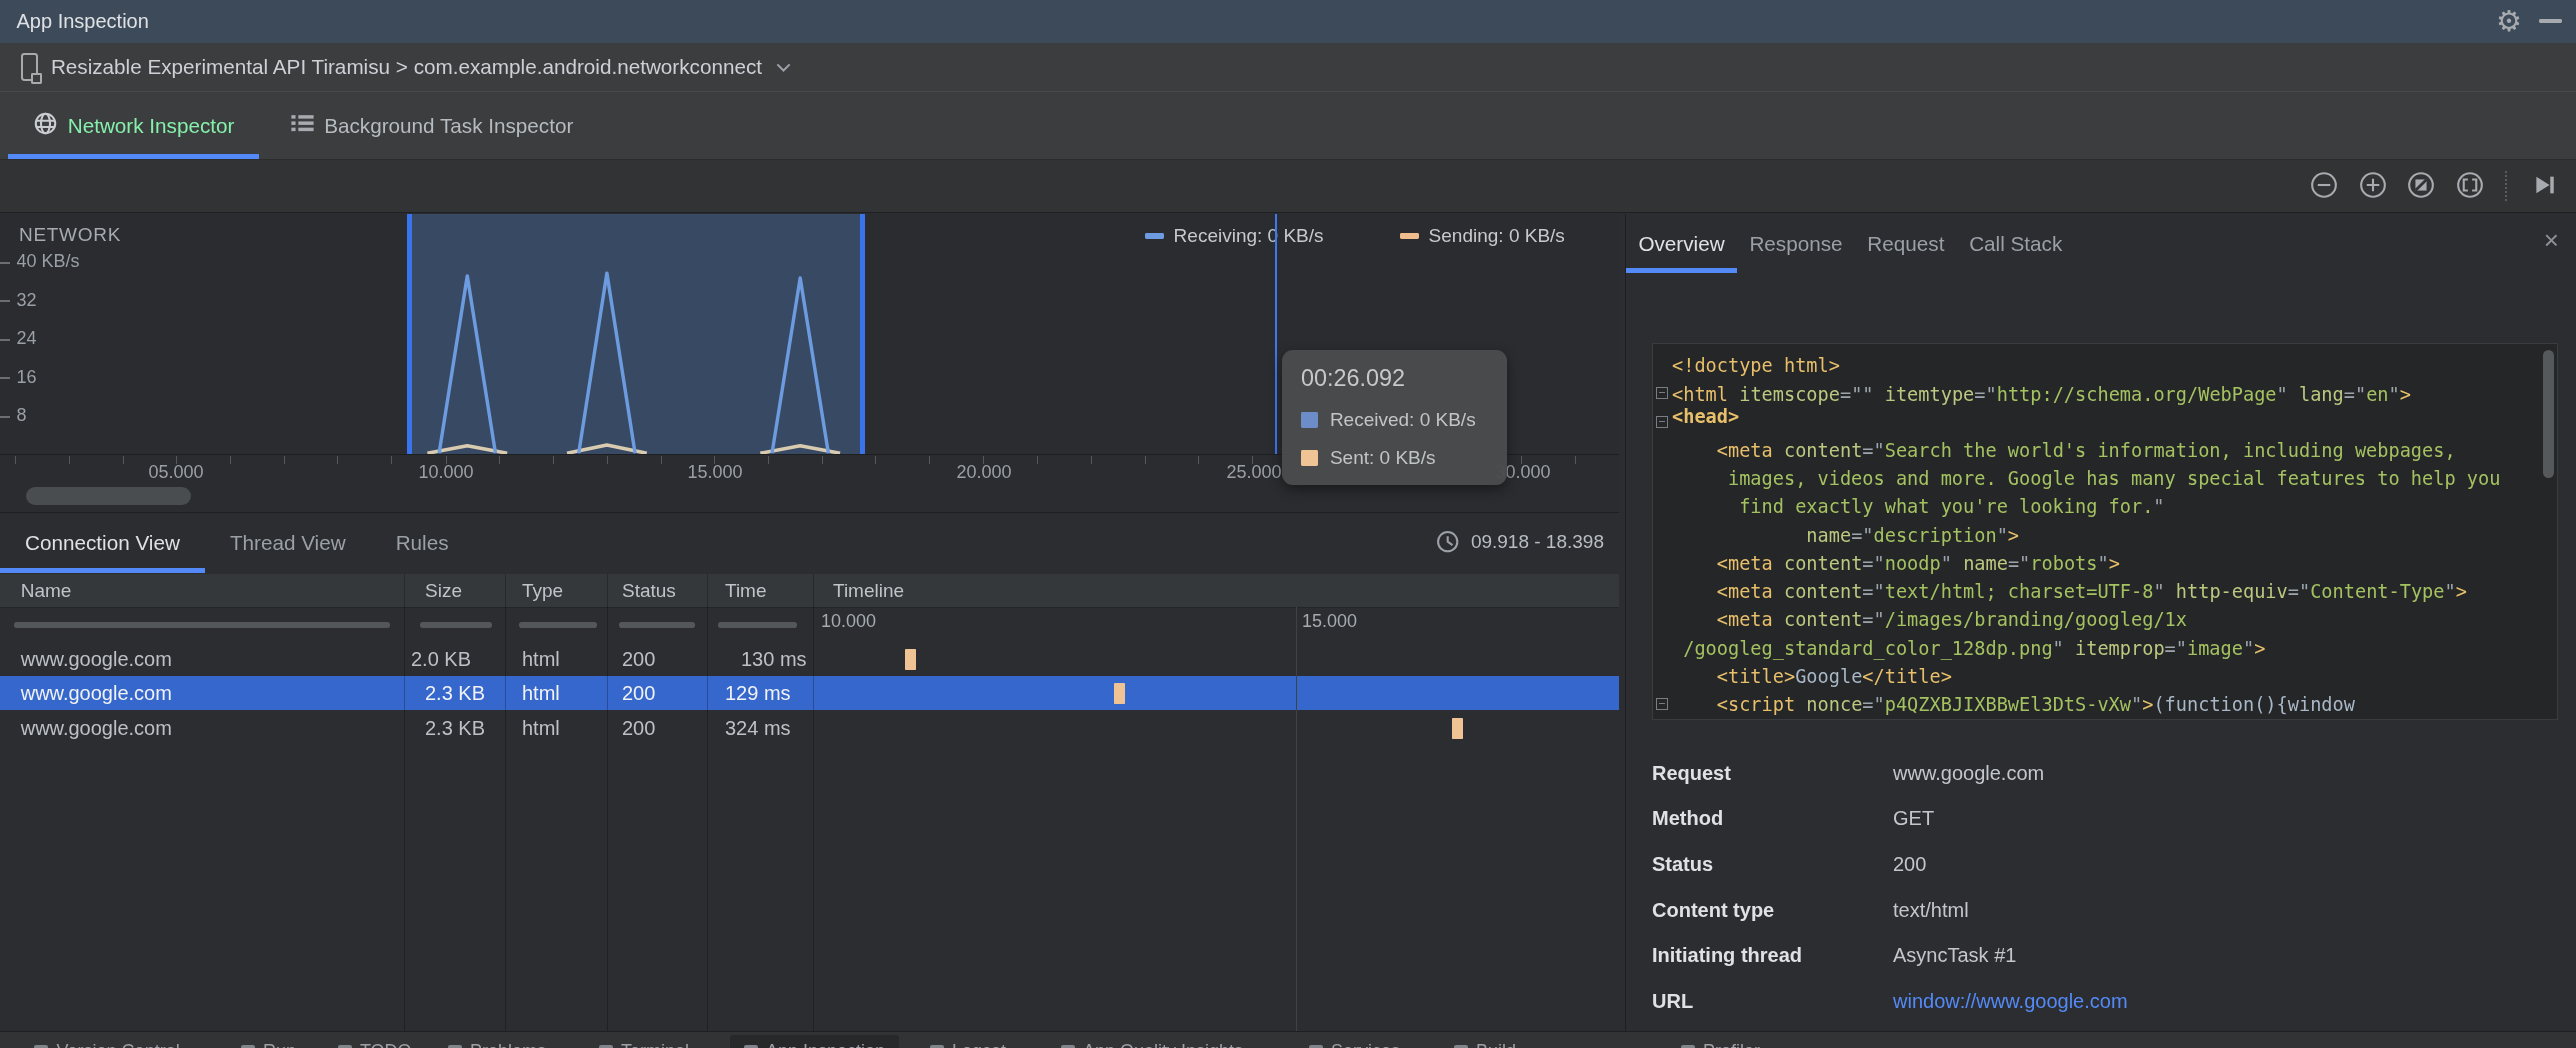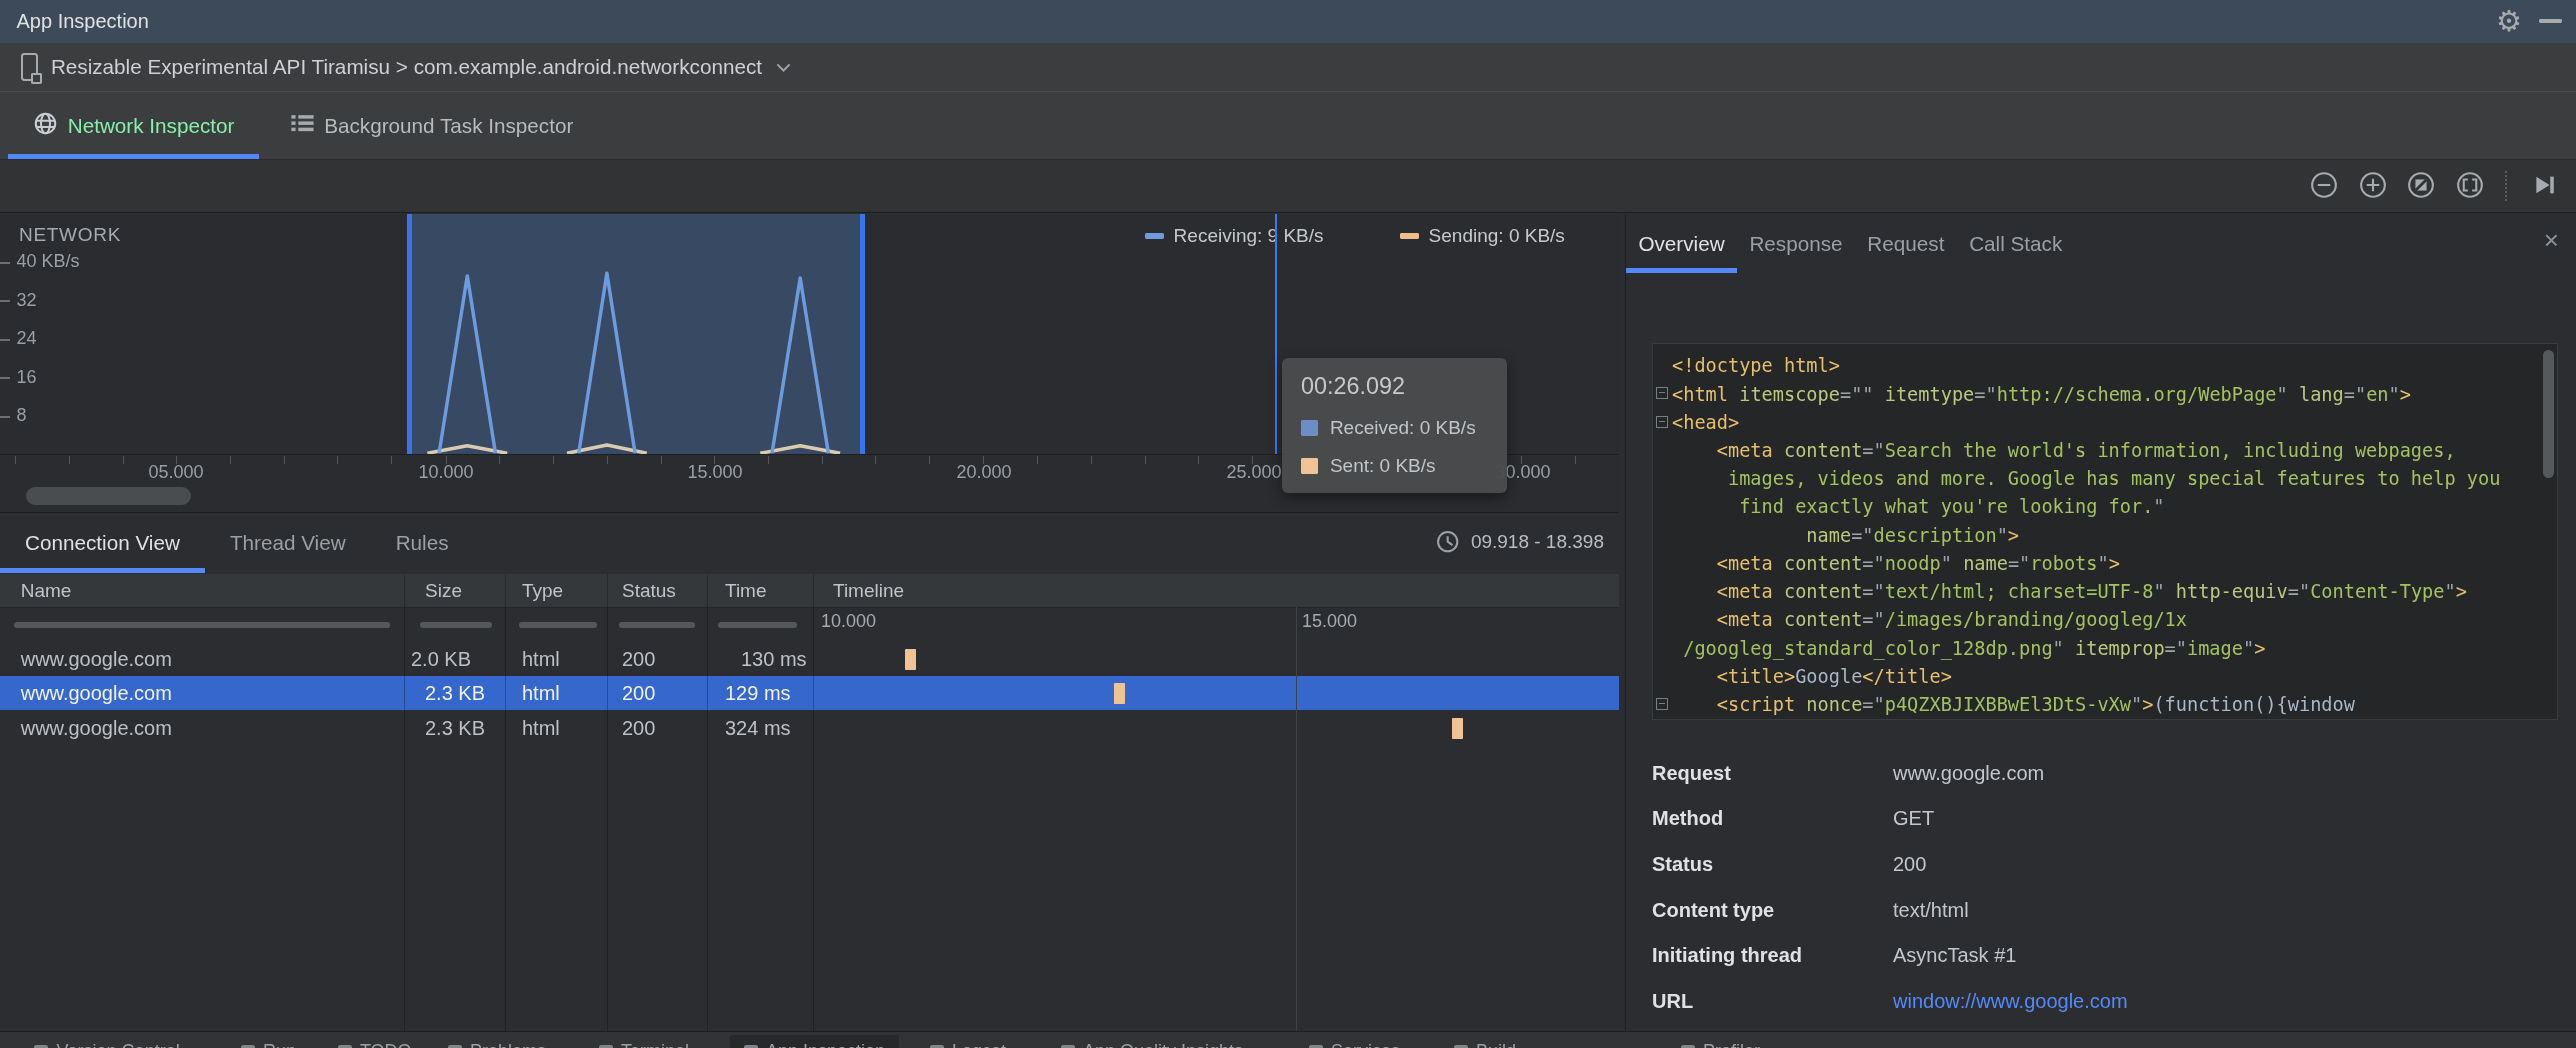--- a/index.html
+++ b/index.html
@@ -42,21 +42,21 @@
   .legdash{width:19px;height:5.5px;border-radius:1.4px;}
   .ytick{left:16.5px;font-size:18px;color:#9AA0A6;}
   .ydash{left:0;width:9.6px;height:2.1px;background:#6A6E72;}
   .selreg{top:0;height:240px;background:rgba(96,156,240,0.27);}
   .selhandle{top:0;width:4.8px;height:240px;background:#3A74EC;}
   .axis{left:0;top:240px;width:1619px;height:1.4px;background:#1C1E20;}
   .mintick{top:242px;width:1.4px;height:7.6px;background:#55585B;}
   .xtick{top:248px;font-size:18px;color:#9AA0A6;transform:translateX(-50%);}
   .hpill{left:26px;top:273px;width:165px;height:18px;border-radius:9px;background:#4A4D4F;}
   .crosshair{left:1275px;top:0;width:2.1px;height:240px;background:#3C78F2;}
-  .tooltip{left:1282px;top:144px;width:225px;height:135px;background:rgba(73,75,77,0.97);border-radius:6px;
+  .tooltip{left:1282px;top:136px;width:225px;height:135px;background:rgba(73,75,77,0.97);border-radius:11px;
            box-shadow:0 4.1px 12.4px rgba(0,0,0,0.4);}
   .tt-time{position:absolute;left:19px;top:15px;font-size:23.4px;color:#C6C8CA;}
   .ttrow{position:absolute;left:19px;display:flex;align-items:center;gap:12.4px;font-size:19px;color:#C2C5C7;}
   .ttsq{width:16.5px;height:16.5px;border-radius:1.4px;}
 
   .secdivider{left:0;top:512px;width:1619px;height:1.4px;background:#1E1F22;}
 
   
   .connsec{left:0;top:513px;width:1619px;height:518px;background:#2B2D30;}
   .ctabs{left:4.1px;top:0;height:60px;display:flex;}
@@ -194,21 +194,21 @@
             </svg></span>
         </div>
       </div>
   </div>
 
   <div class="abs chartsec">
     <span class="abs nettitle">NETWORK</span>
     <div id="legendBox">
         <div class="abs legitem" style="left: 1145px;">
           <span class="legdash" style="background: rgb(109, 155, 224);"></span>
-          <span>Receiving: 9 KB/s</span>
+          <span>Receiving: 0 KB/s</span>
         </div>
         <div class="abs legitem" style="left: 1400px;">
           <span class="legdash" style="background: rgb(239, 190, 140);"></span>
           <span>Sending: 0 KB/s</span>
         </div>
       </div>
     <div id="yTicks">
         <div class="abs ytick" style="top: 37px;">40 KB/s</div>
         <div class="abs ydash" style="top: 48px;"></div>
         <div class="abs ytick" style="top: 76px;">32</div>
@@ -387,21 +387,21 @@
     <span class="closex">×</span>
     <div class="abs codebox">
       <div id="codeGutter">
           <div class="fold" style="top: 43px;"></div>
           <div class="fold" style="top: 72px;"></div>
           <div class="fold" style="top: 354px;"></div>
         </div>
       <div id="codeLines">
           <div class="cline" style="top: 8.3px;"><span class="tk-t">&lt;!doctype html&gt;</span></div>
           <div class="cline" style="top: 37px;"><span class="tk-t">&lt;html</span><span class="tk-p"> </span><span class="tk-a">itemscope</span><span class="tk-q">=""</span><span class="tk-p"> </span><span class="tk-a">itemtype</span><span class="tk-q">="</span><span class="tk-s">http://schema.org/WebPage</span><span class="tk-q">"</span><span class="tk-p"> </span><span class="tk-a">lang</span><span class="tk-q">="</span><span class="tk-s">en</span><span class="tk-q">"</span><span class="tk-t">&gt;</span></div>
-          <div class="cline" style="top: 65px;"><span class="tk-t">&lt;head&gt;</span></div>
+          <div class="cline" style="top: 59px; font-weight: bold;"><span class="tk-t">&lt;head&gt;</span></div>
           <div class="cline" style="top: 93px;"><span class="tk-p">    </span><span class="tk-t">&lt;meta</span><span class="tk-p"> </span><span class="tk-a">content</span><span class="tk-q">="</span><span class="tk-s">Search the world's information, including webpages,</span></div>
           <div class="cline" style="top: 121px;"><span class="tk-s">     images, videos and more. Google has many special features to help you</span></div>
           <div class="cline" style="top: 149px;"><span class="tk-s">      find exactly what you're looking for.</span><span class="tk-q">"</span></div>
           <div class="cline" style="top: 178px;"><span class="tk-p">            </span><span class="tk-a">name</span><span class="tk-q">="</span><span class="tk-s">description</span><span class="tk-q">"</span><span class="tk-t">&gt;</span></div>
           <div class="cline" style="top: 206px;"><span class="tk-p">    </span><span class="tk-t">&lt;meta</span><span class="tk-p"> </span><span class="tk-a">content</span><span class="tk-q">="</span><span class="tk-s">noodp</span><span class="tk-q">"</span><span class="tk-p"> </span><span class="tk-a">name</span><span class="tk-q">="</span><span class="tk-s">robots</span><span class="tk-q">"</span><span class="tk-t">&gt;</span></div>
           <div class="cline" style="top: 234px;"><span class="tk-p">    </span><span class="tk-t">&lt;meta</span><span class="tk-p"> </span><span class="tk-a">content</span><span class="tk-q">="</span><span class="tk-s">text/html; charset=UTF-8</span><span class="tk-q">"</span><span class="tk-p"> </span><span class="tk-a">http-equiv</span><span class="tk-q">="</span><span class="tk-s">Content-Type</span><span class="tk-q">"</span><span class="tk-t">&gt;</span></div>
           <div class="cline" style="top: 262px;"><span class="tk-p">    </span><span class="tk-t">&lt;meta</span><span class="tk-p"> </span><span class="tk-a">content</span><span class="tk-q">="</span><span class="tk-s">/images/branding/googleg/1x</span></div>
           <div class="cline" style="top: 291px;"><span class="tk-s"> /googleg_standard_color_128dp.png</span><span class="tk-q">"</span><span class="tk-p"> </span><span class="tk-a">itemprop</span><span class="tk-q">="</span><span class="tk-s">image</span><span class="tk-q">"</span><span class="tk-t">&gt;</span></div>
           <div class="cline" style="top: 319px;"><span class="tk-p">    </span><span class="tk-t">&lt;title&gt;</span><span class="tk-x">Google</span><span class="tk-t">&lt;/title&gt;</span></div>
           <div class="cline" style="top: 347px;"><span class="tk-p">    </span><span class="tk-t">&lt;script</span><span class="tk-p"> </span><span class="tk-a">nonce</span><span class="tk-q">="</span><span class="tk-s">p4QZXBJIXBBwEl3DtS-vXw</span><span class="tk-q">"</span><span class="tk-t">&gt;</span><span class="tk-x">(function(){window</span></div>

